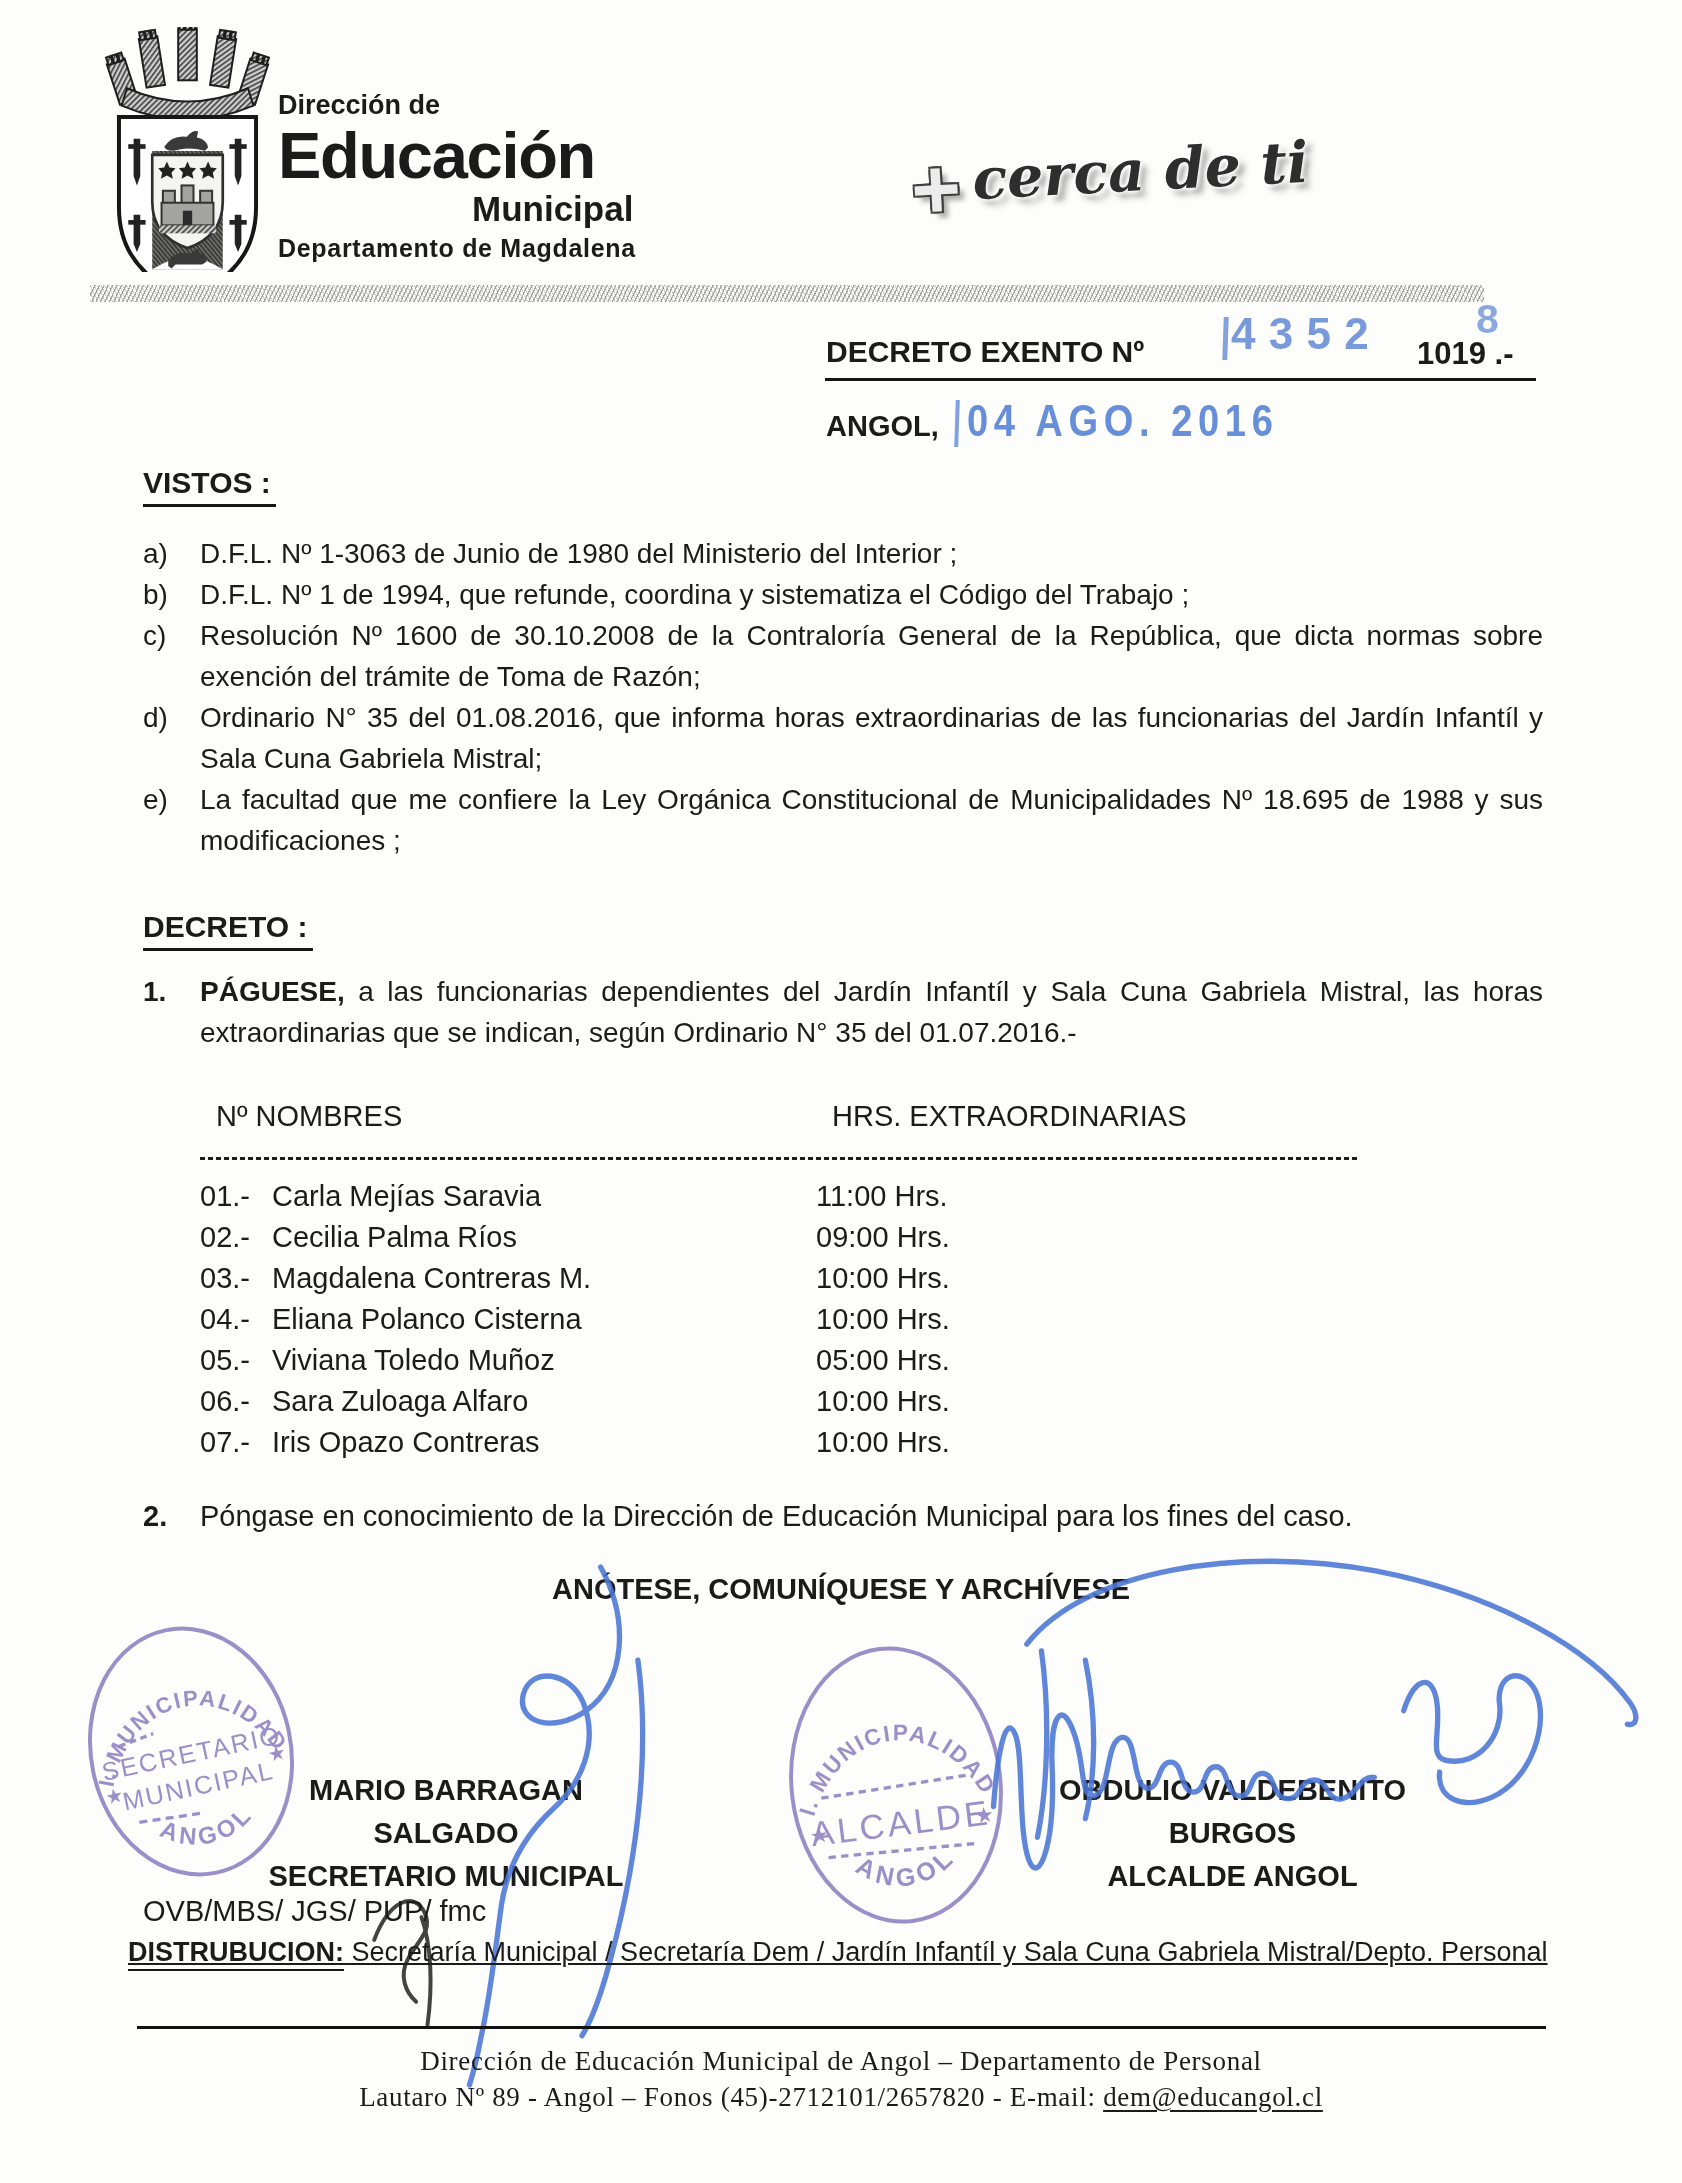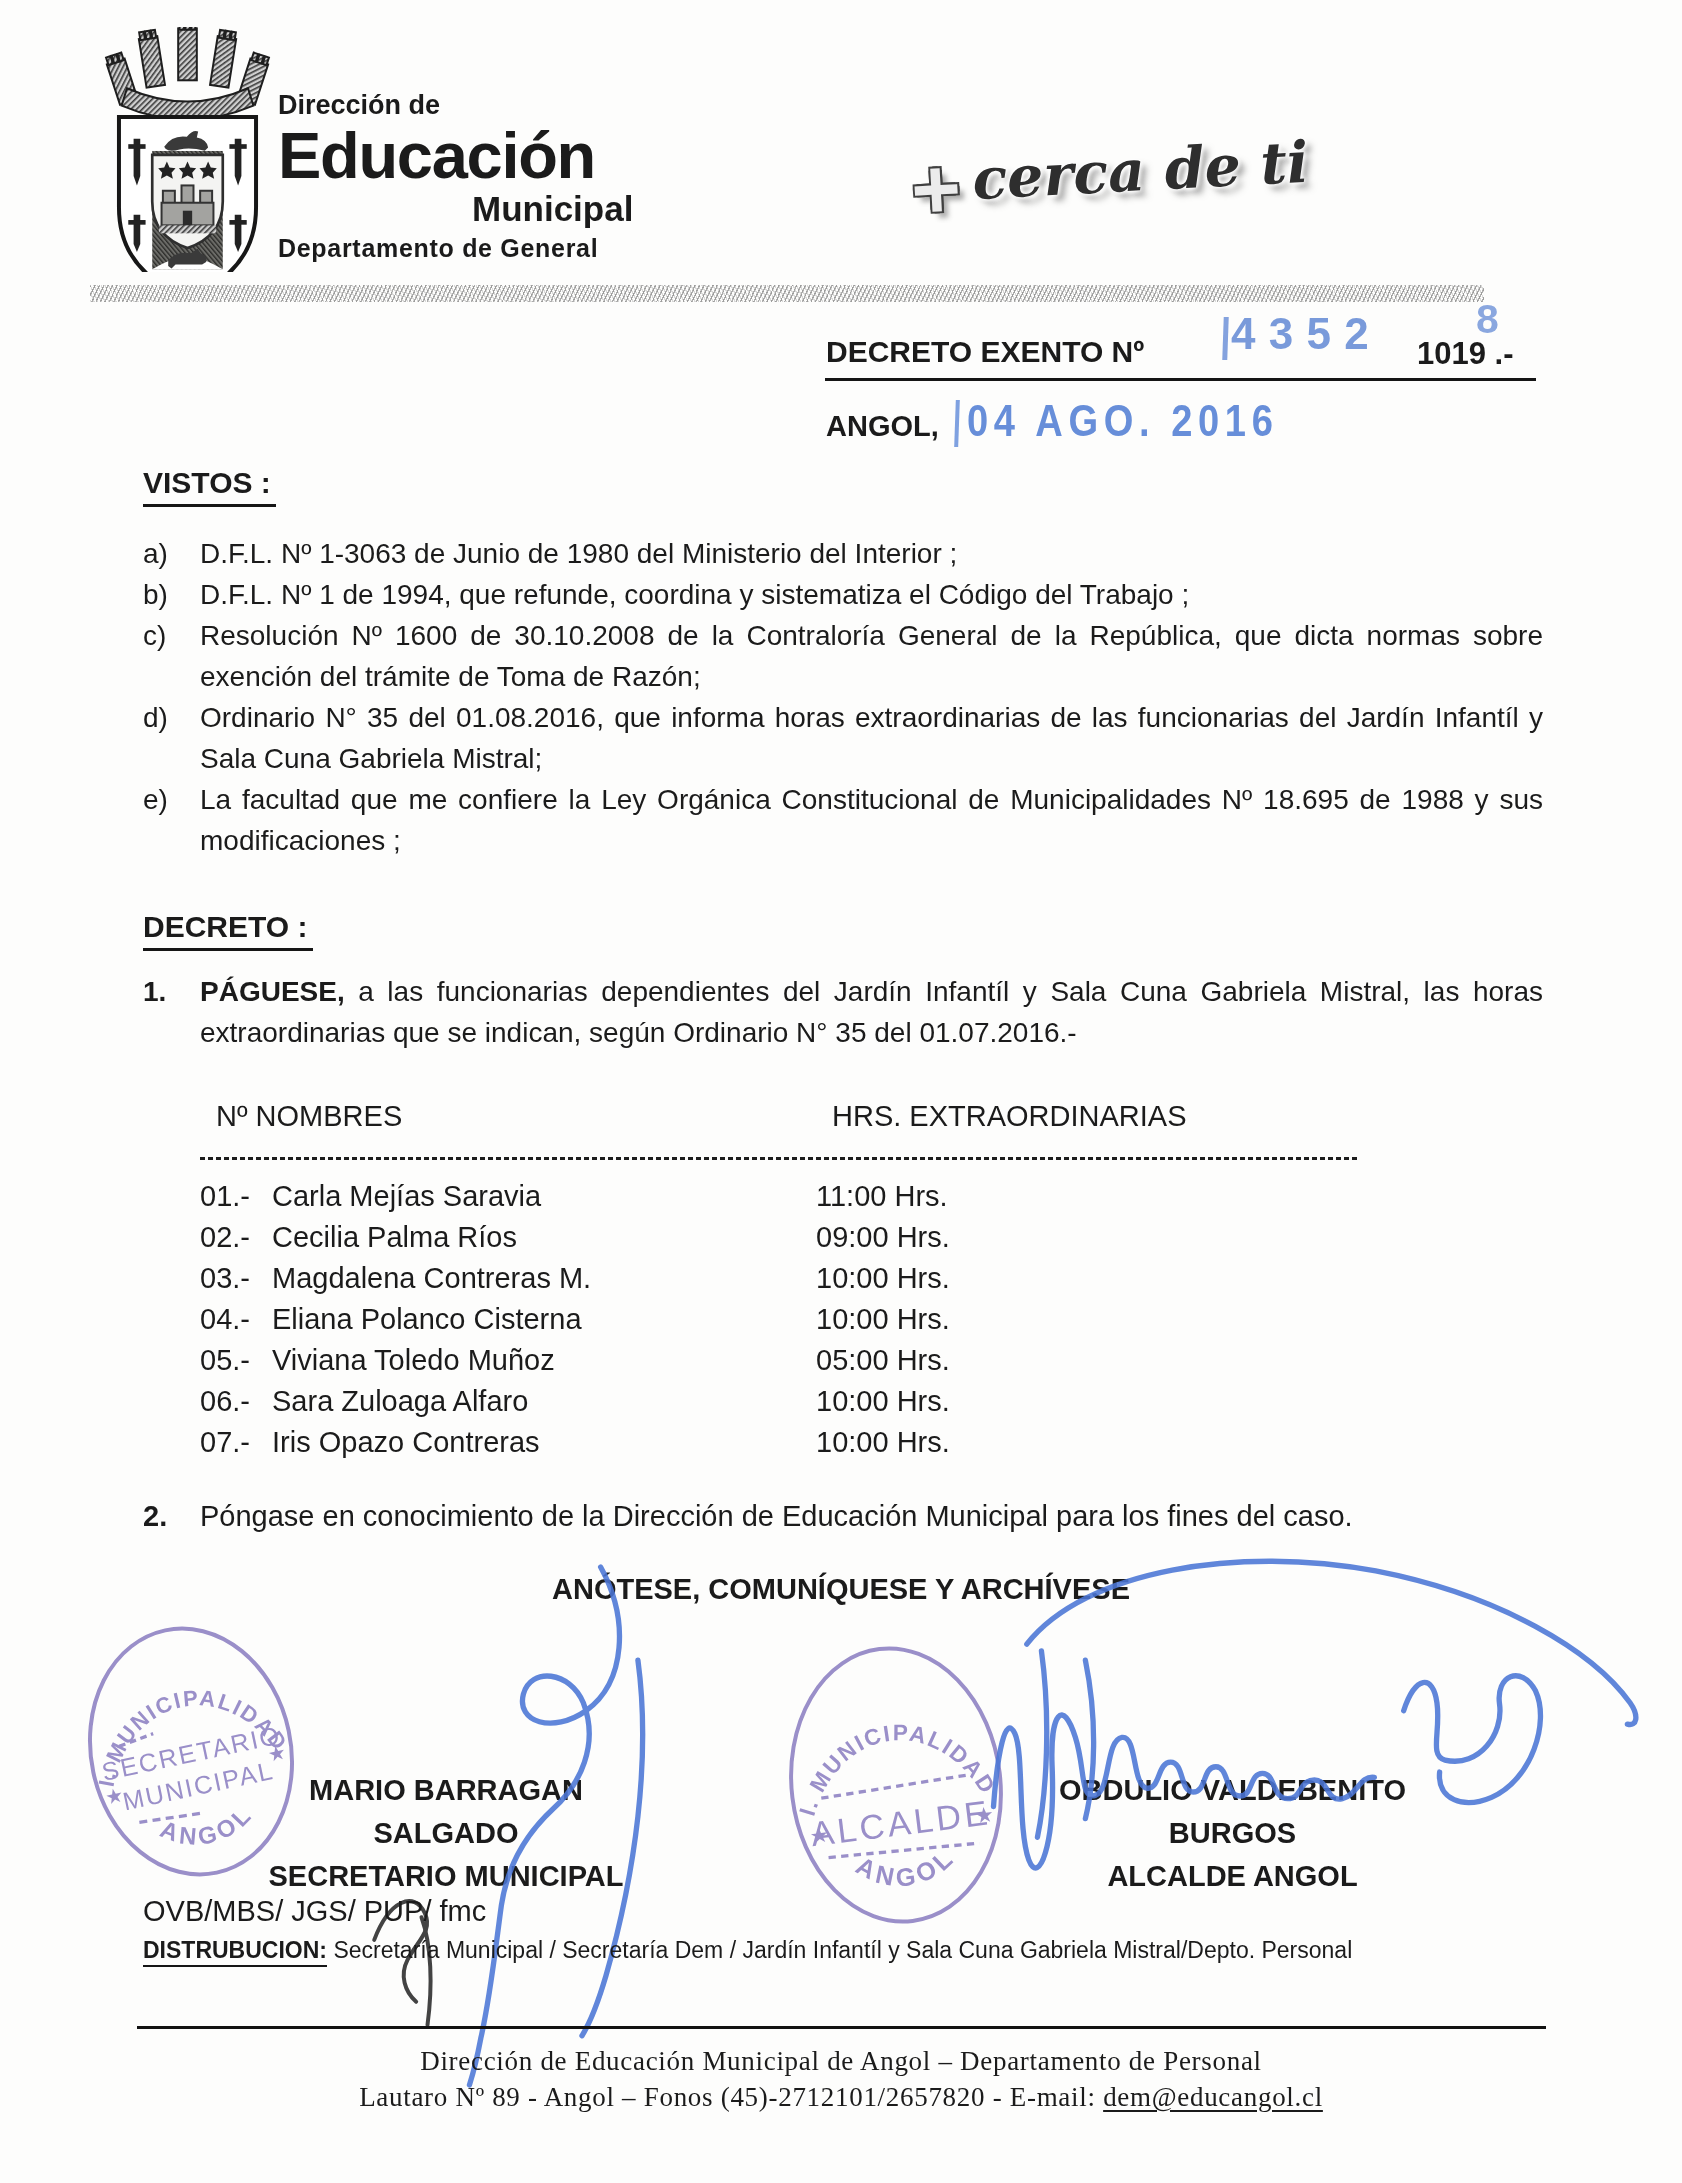--- a/index.html
+++ b/index.html
@@ -70,21 +70,21 @@
 
   
   .sig-block{text-align:center;font-size:29px;font-weight:bold;line-height:43px;}
   .sig-left{left:233px;top:1769px;width:426px;}
   .sig-right{left:1018px;top:1769px;width:429px;}
   .stamp-left{left:83px;top:1621px;width:216px;height:261px;transform:rotate(-12deg);opacity:.88;}
   .stamp-right{left:783px;top:1641px;width:226px;height:288px;transform:rotate(-7deg);opacity:.88;}
   .sigsvg{left:0;top:1519px;width:1682px;height:586px;pointer-events:none;}
 
   .initials{left:143px;top:1895px;font-size:29px;}
-  .distribution{left:143px;top:1937px;font-size:23px;}
+  .distribution{left:128px;top:1937px;font-size:27px;text-decoration:underline;}
   .distribution .dlabel{font-weight:bold;border-bottom:2.7px solid #161616;padding-bottom:2px;}
 
   .rule{left:137px;top:2026px;width:1409px;height:2.7px;background:#121212;}
   .footer{left:0;top:2043px;width:1682px;text-align:center;font-family:"Liberation Serif",serif;
       font-size:27px;line-height:36px;letter-spacing:0.7px;}
   .footer .email{text-decoration:underline;text-underline-offset:4px;}
 
   .stamp-text{font-family:"Liberation Sans",sans-serif;}
 </style>
 </head>
@@ -170,21 +170,21 @@
     <rect x="126" y="276" width="14" height="22" fill="#2c2c2c"></rect>
     <rect x="90" y="298" width="86" height="12" fill="url(#hatch)"></rect>
 
     <path d="M104 350 q14 -14 34 -10 l10 -7 5 7 q11 4 8 13 l-6 4 -40 0 -6 6 -5 -4 Z" fill="#3a3a3a"></path>
   </svg>
 
   <div class="abs org-block">
     <div class="org-l1">Dirección de</div>
     <div class="org-l2">Educación</div>
     <div class="org-l3">Municipal</div>
-    <div class="org-l4">Departamento de General</div>
+    <div class="org-l4">Departamento de Magdalena</div>
   </div>
 
   <div class="abs slogan">
     <span class="plus">+</span><span class="script">cerca de ti</span>
   </div>
 
   <div class="abs separator"></div>
 
   <div class="abs decree-title">DECRETO EXENTO Nº</div>
   <div class="abs decree-underline"></div>

